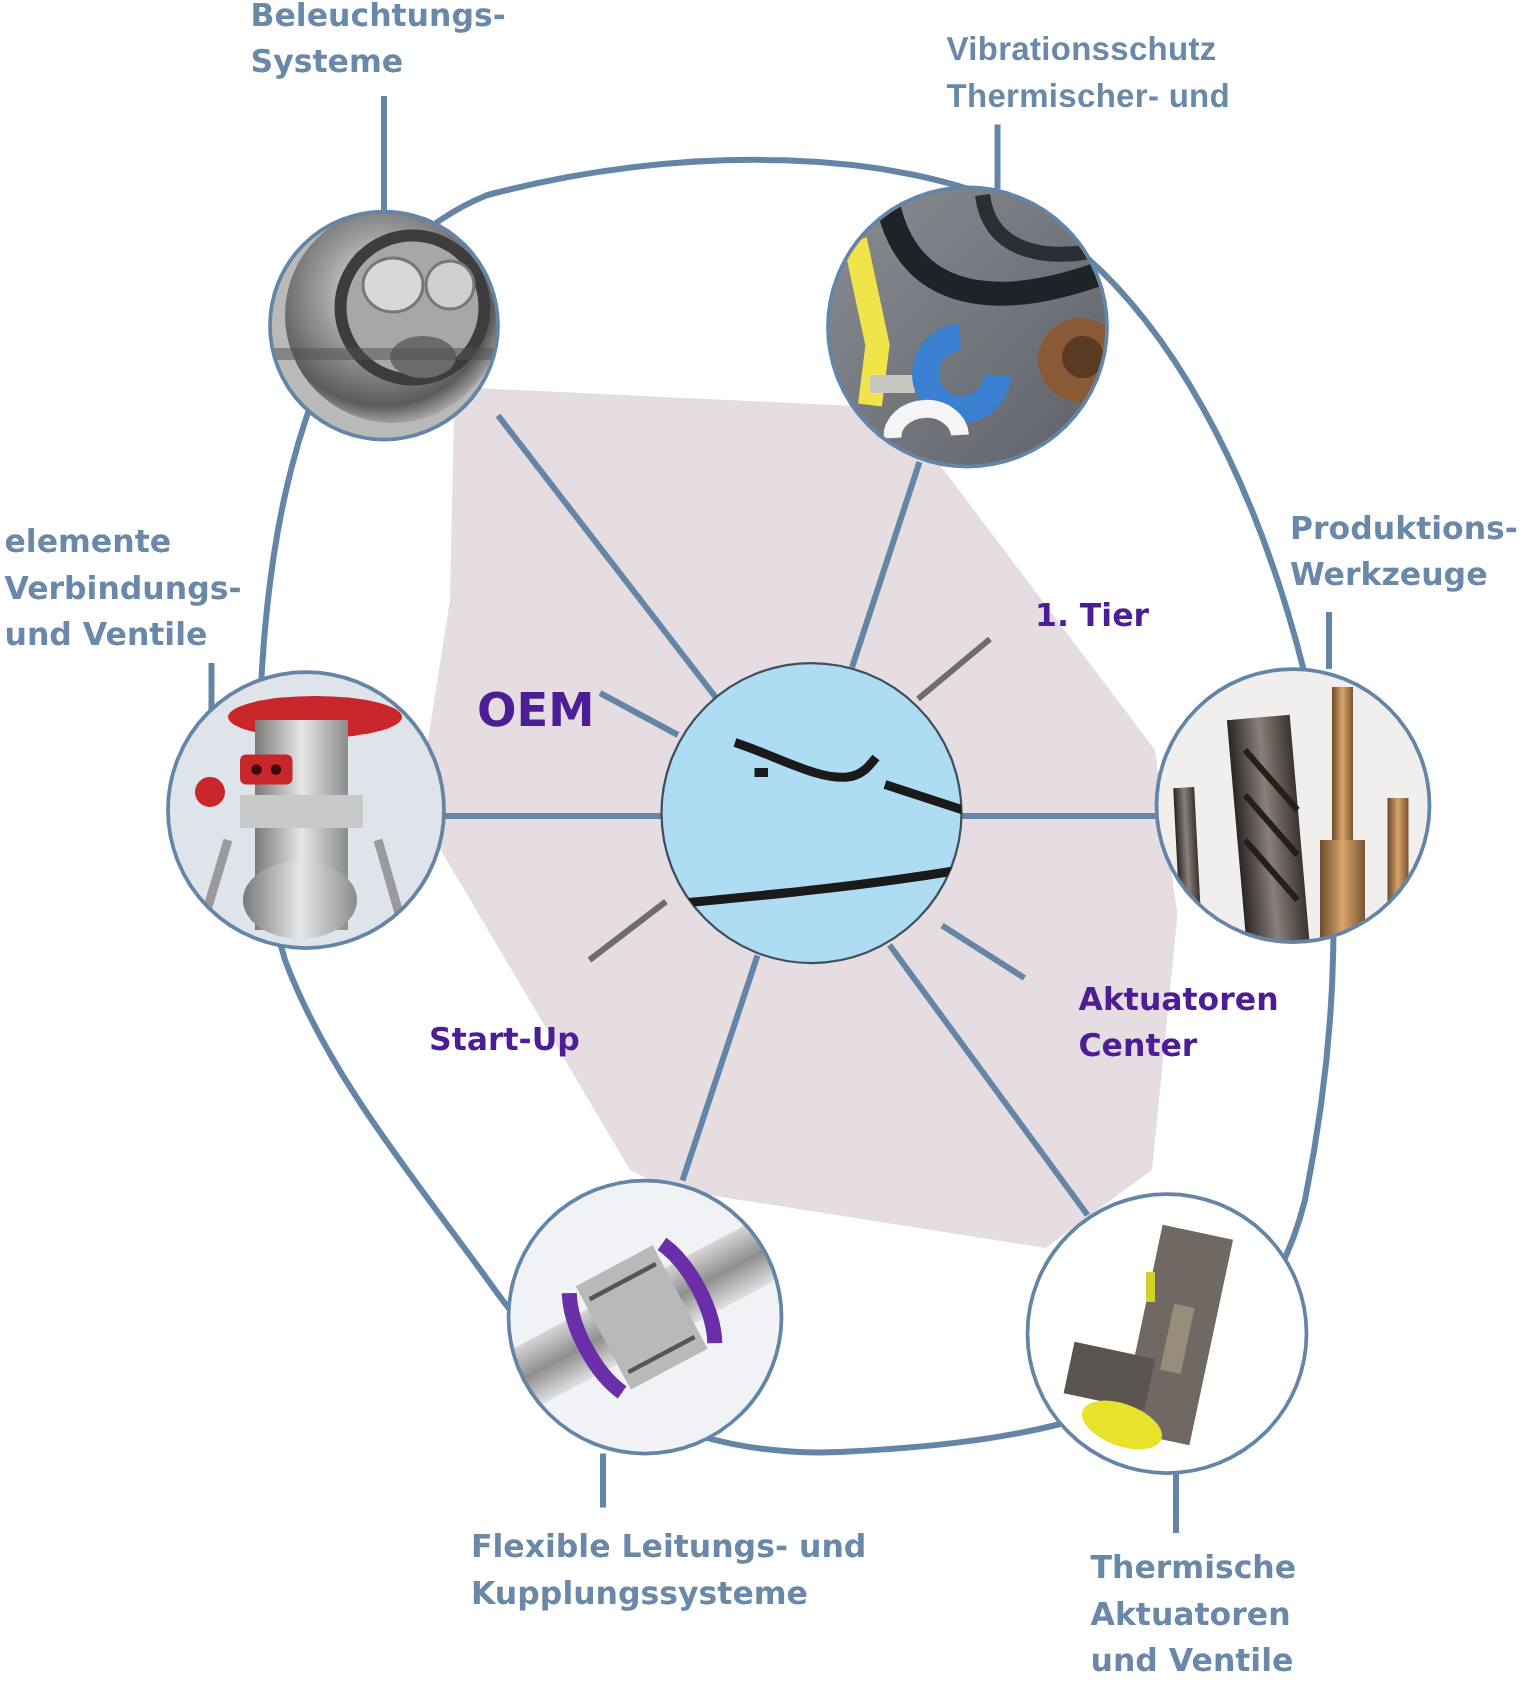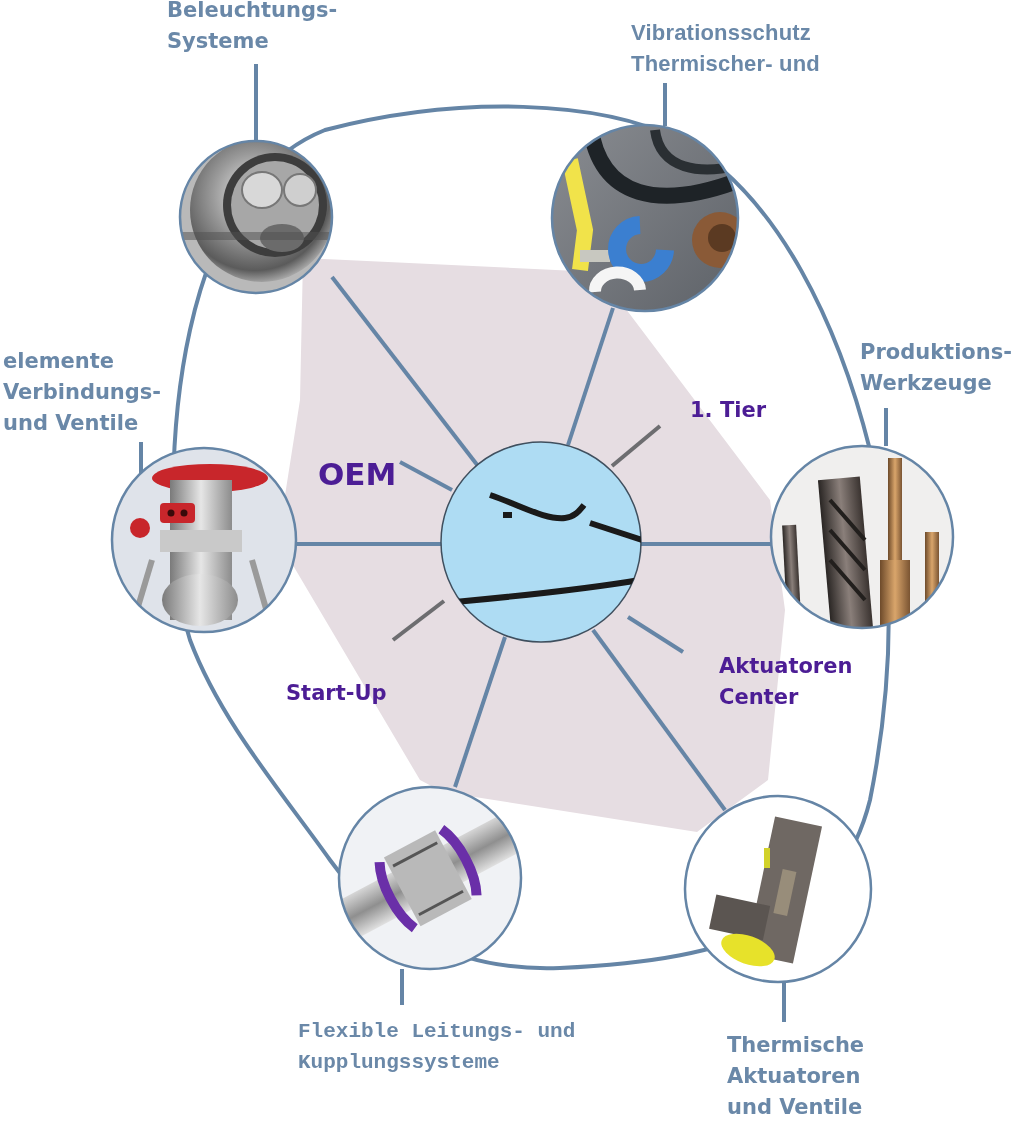--- a/index.html
+++ b/index.html
@@ -214,21 +214,21 @@
   <div>Produktions-</div>
   <div>Werkzeuge</div>
 </div>
 
 <div class="cat-label" style="left:3px; top:346px;">
   <div>elemente</div>
   <div>Verbindungs-</div>
   <div>und Ventile</div>
 </div>
 
-<div class="cat-label" style="left:298px; top:1016px;font-family:Liberation Mono, monospace;">
+<div class="cat-label" style="left:314px; top:1016px;">
   <div>Flexible Leitungs- und</div>
   <div>Kupplungssysteme</div>
 </div>
 
 <div class="cat-label" style="left:727px; top:1030px;">
   <div>Thermische</div>
   <div>Aktuatoren</div>
   <div>und Ventile</div>
 </div>
 

